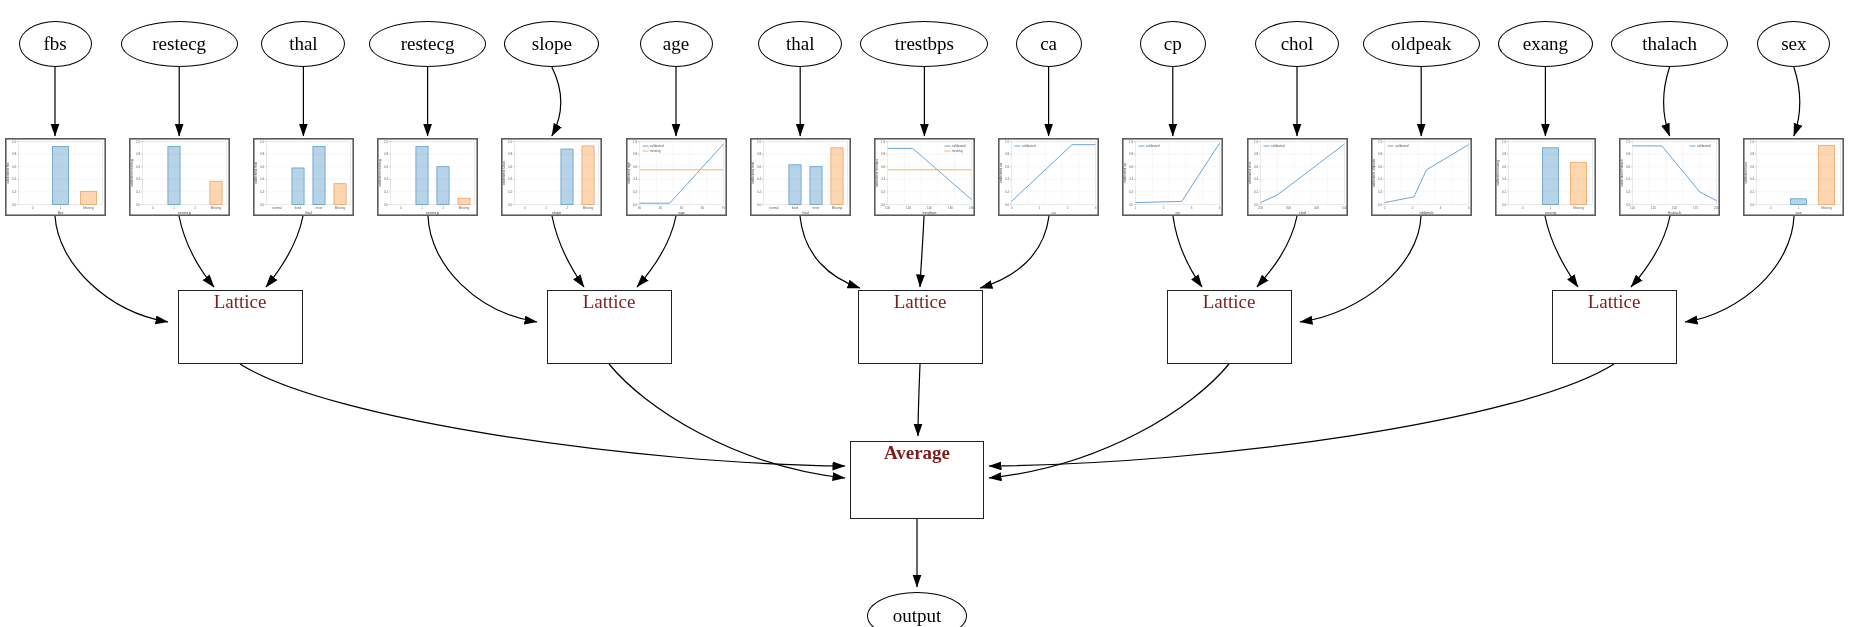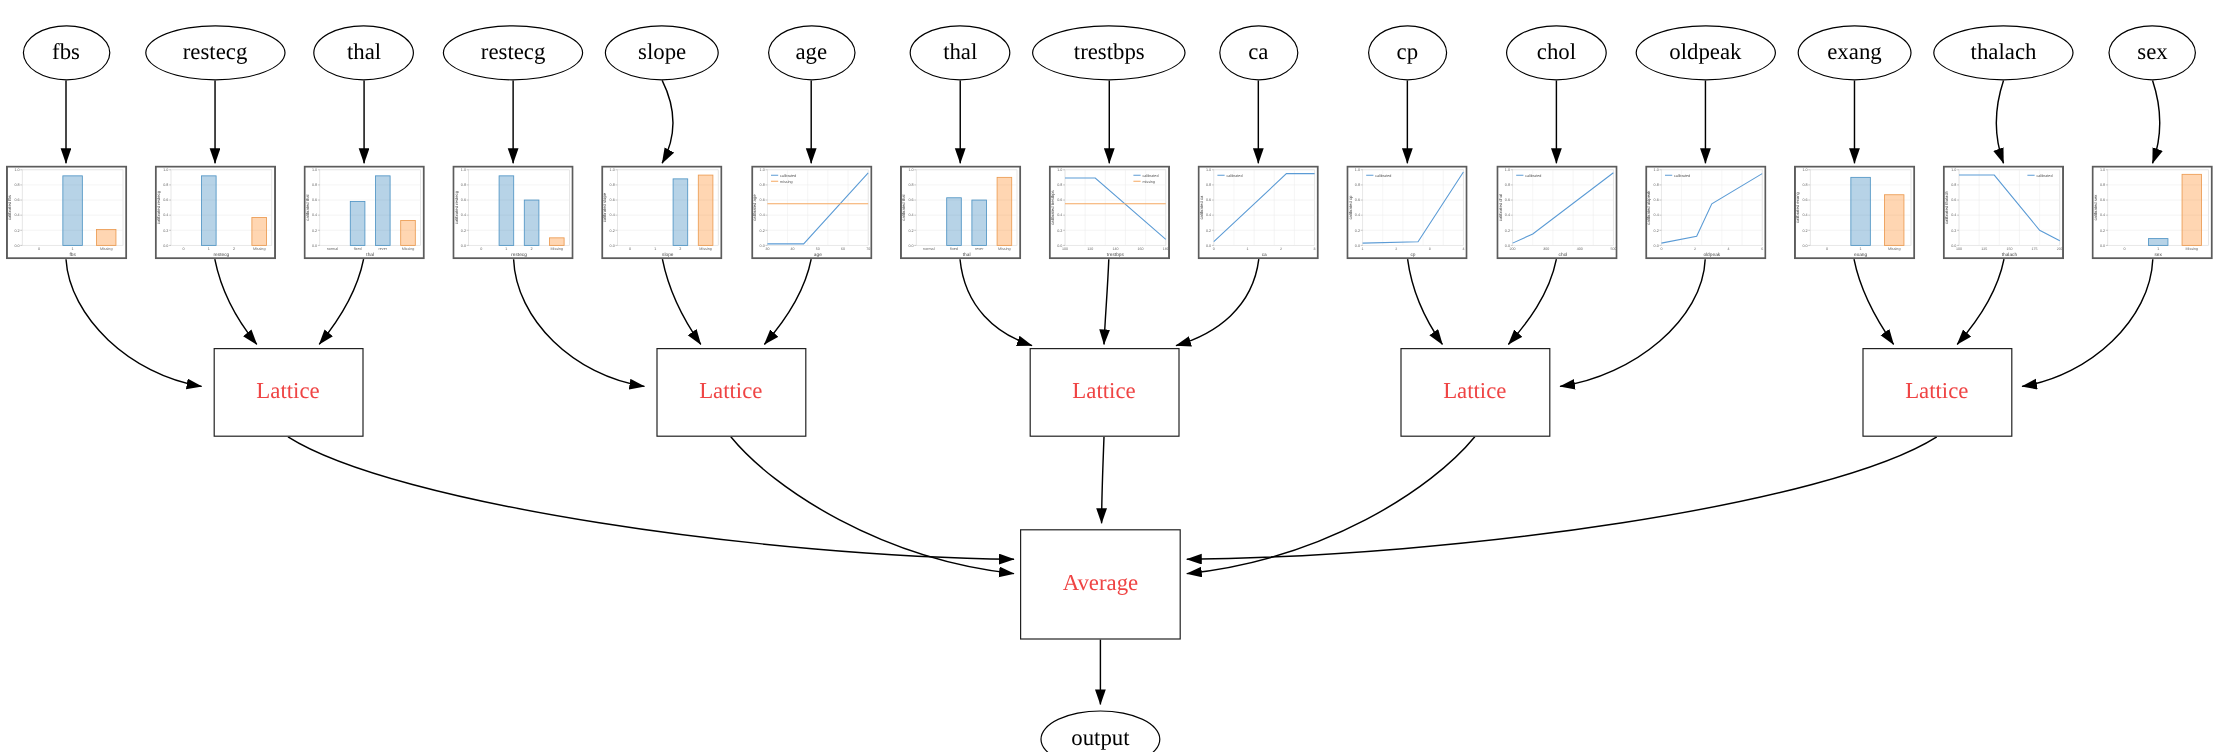--- a/index.html
+++ b/index.html
@@ -2,21 +2,21 @@
 <html><head>
 <meta charset="utf-8">
 <style>
   html,body{margin:0;padding:0;background:#ffffff;}
   #canvas{position:relative;width:1849px;height:627px;background:#ffffff;overflow:hidden;
           font-family:"Liberation Serif","DejaVu Serif",serif;margin-top:16px;}
   #edges{position:absolute;left:0;top:0;width:1849px;height:627px;pointer-events:none;}
   .node-ellipse{position:absolute;border:1.3px solid #000;border-radius:50%;background:#fff;
     display:flex;align-items:center;justify-content:center;font-size:19px;color:#000;box-sizing:border-box;}
   .node-box{position:absolute;border:1.4px solid #222;background:#fff;
-    display:flex;align-items:center;justify-content:center;font-size:19px;color:#ef4444;box-sizing:border-box;}
+    display:flex;justify-content:center;font-size:19px;color:#7f1d1d;box-sizing:border-box;}
   .chart{position:absolute;}
 </style>
 </head>
 <body>
 
 <div id="canvas">
   <svg id="edges" width="1849" height="627" viewBox="0 0 1849 627">
     <defs>
       <marker id="arrow" markerUnits="userSpaceOnUse" markerWidth="14" markerHeight="10" refX="12.5" refY="4.5" orient="auto">
         <path d="M0,0 L13,4.5 L0,9 Z" fill="#000"></path>
@@ -757,20 +757,20 @@
       </div>
       <div class="node-box" style="left:857.5px;top:274px;width:125px;height:74px;">
         <span>Lattice</span>
       </div>
       <div class="node-box" style="left:1166.5px;top:274px;width:125px;height:74px;">
         <span>Lattice</span>
       </div>
       <div class="node-box" style="left:1551.5px;top:274px;width:125px;height:74px;">
         <span>Lattice</span>
       </div>
-      <div class="node-box" style="left:850px;top:425px;width:134px;height:92px;">
+      <div class="node-box" style="left:850px;top:425px;width:134px;height:78px;font-weight:bold;">
         <span>Average</span>
       </div>
       <div class="node-ellipse" style="left:867px;top:576px;width:100px;height:48px;justify-content:center;">
         <span>output</span>
       </div>
     </div>
 </div>
 
 </body></html>

